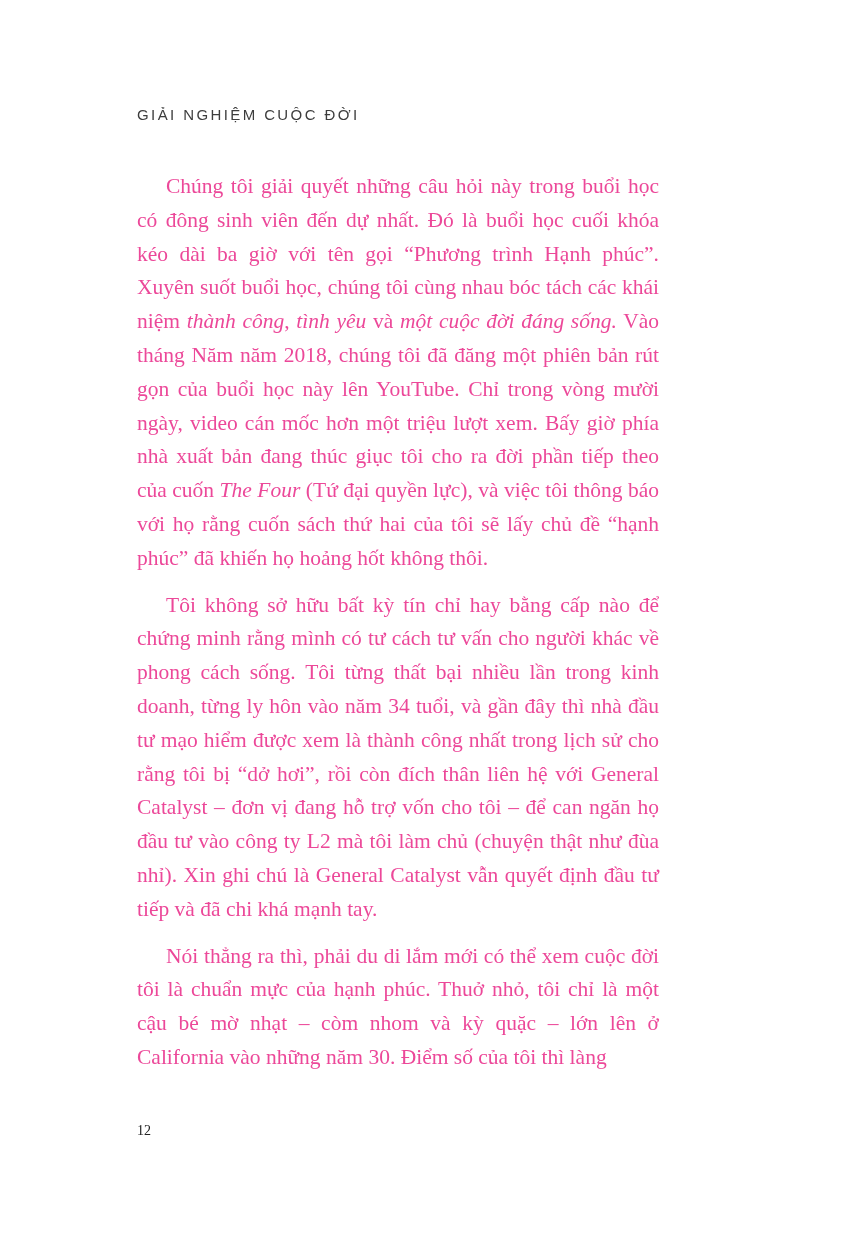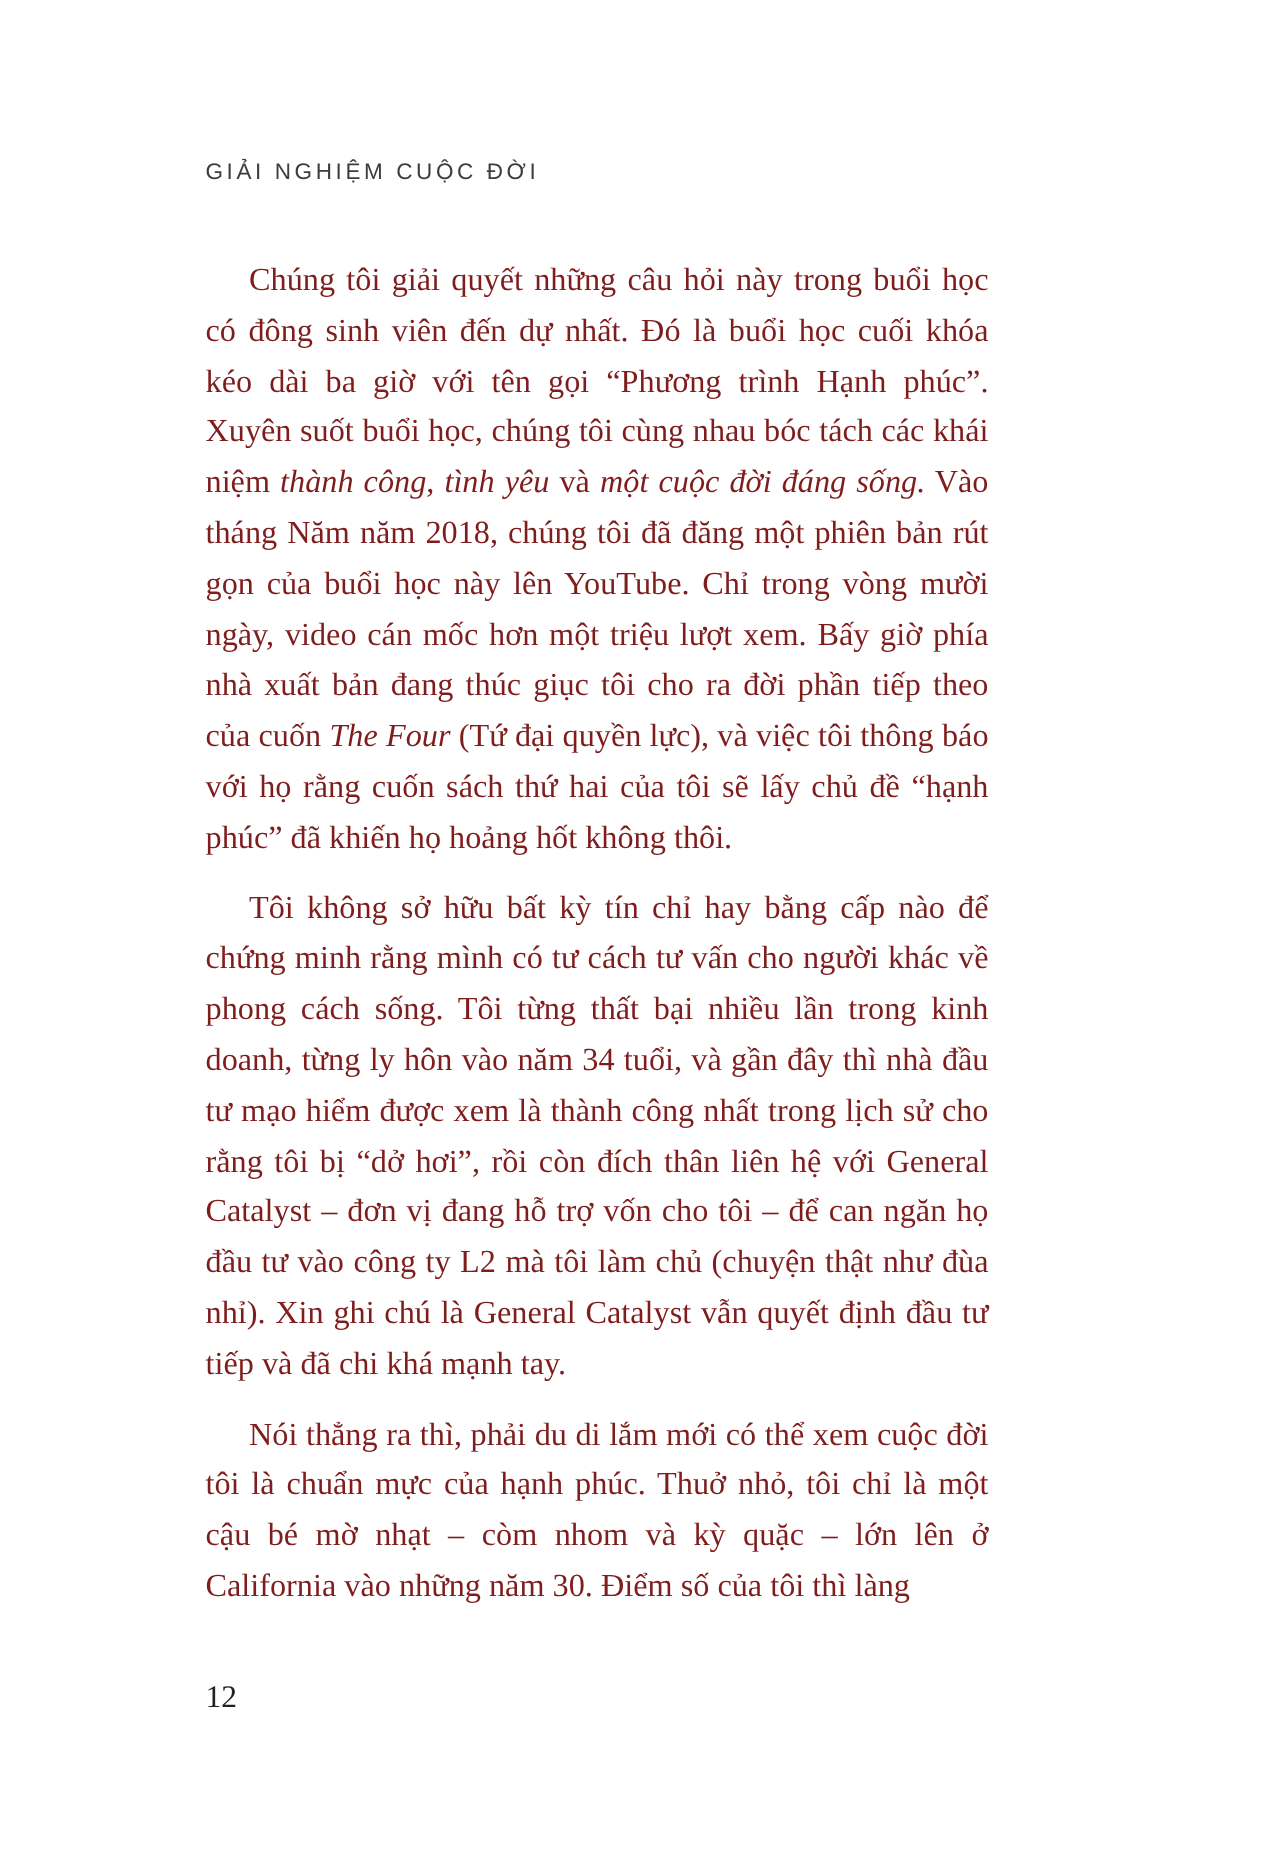--- a/index.html
+++ b/index.html
@@ -30,30 +30,30 @@
     color: #3d3d3d;
     margin: 0 0 46px 0;
     line-height: 18px;
   }
   .body-text p {
     margin: 0 0 13px 0;
     font-size: 21.5px;
     line-height: 33.8px;
     text-align: justify;
     text-indent: 29px;
-    color: #7f1d1d;
+    color: #ec4899;
   }
   .body-text p span.it {
     font-style: italic;
   }
   .page-number {
     position: absolute;
     left: 137px;
     top: 1118px;
-    font-size: 21px;
+    font-size: 14px;
     line-height: 26px;
     color: #222222;
   }
 </style>
 </head>
 <body>
 
 <div class="page">
   <div class="running-header">GIẢI NGHIỆM CUỘC ĐỜI</div>
 

